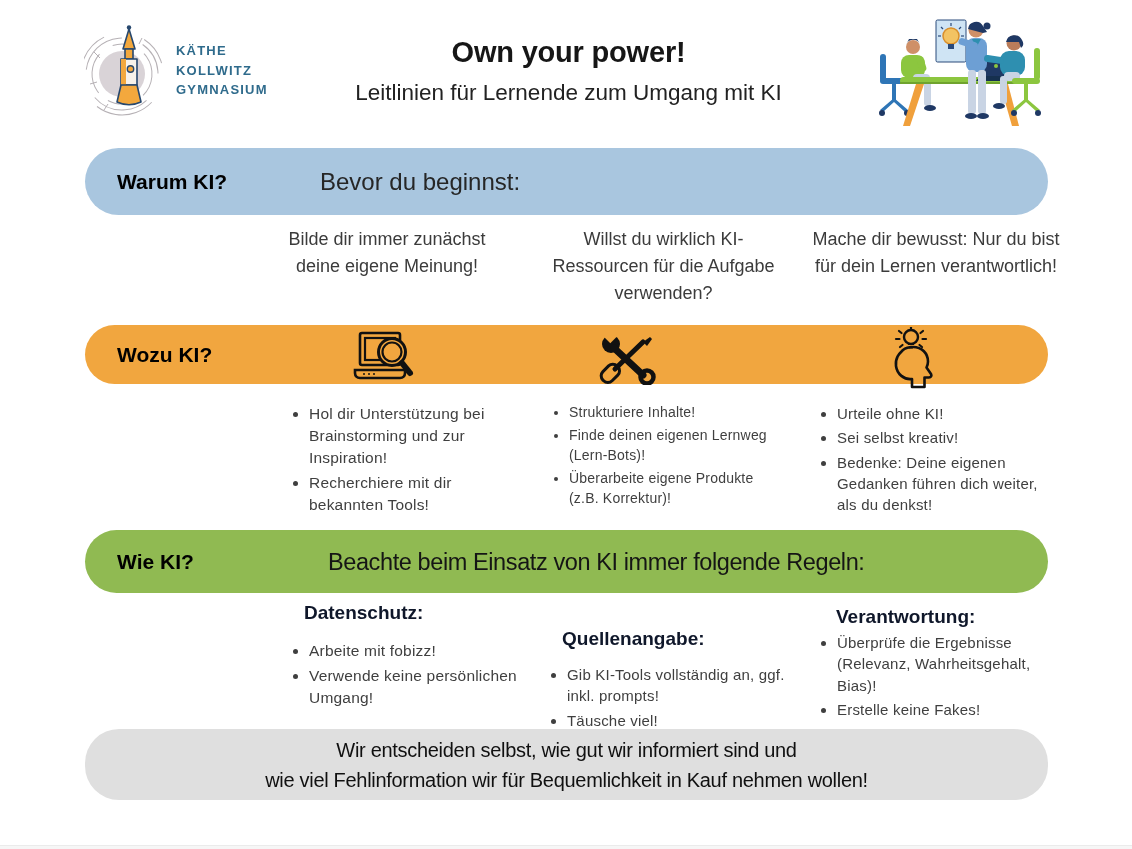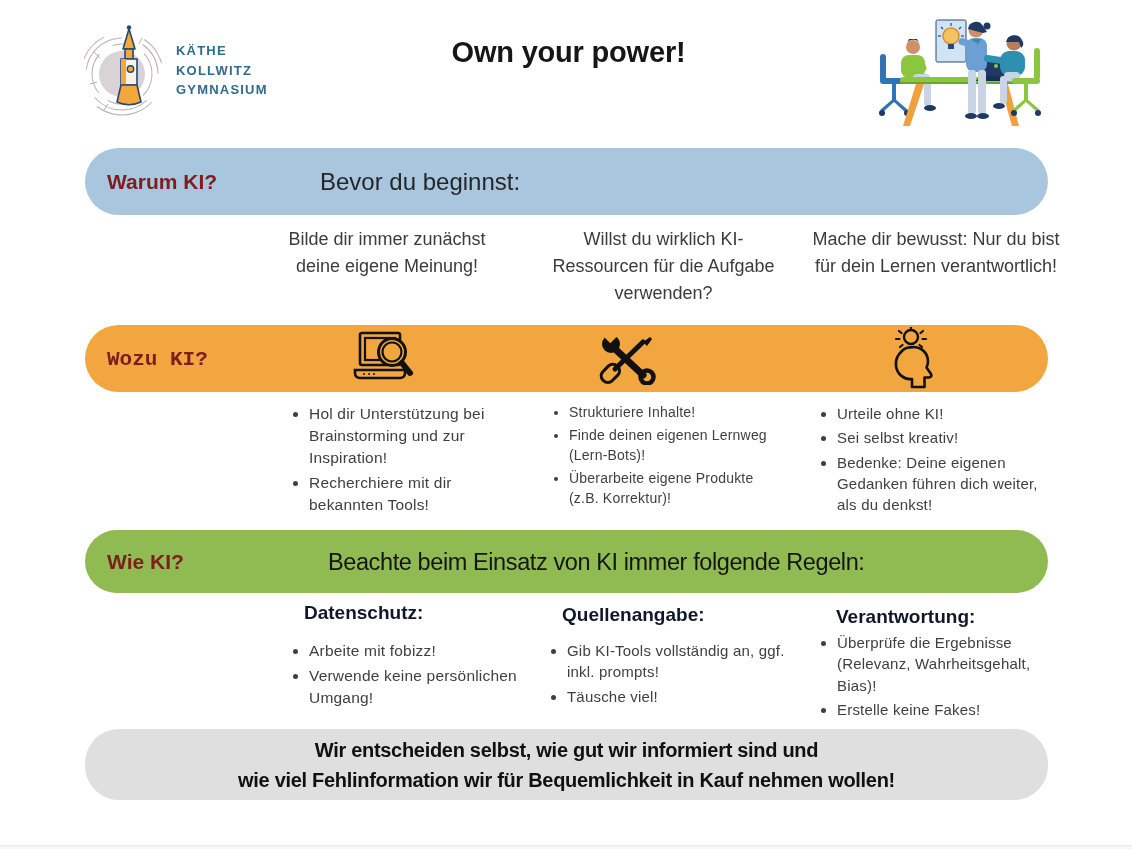--- a/index.html
+++ b/index.html
@@ -18,25 +18,25 @@
   .title-wrap { position:absolute; left:296px; top:36px; width:545px; text-align:center; }
   .title-wrap h1 { font-size:29px; font-weight:700; color:#161616; letter-spacing:-0.2px; }
   .title-wrap .subtitle { margin-top:11px; font-size:22.5px; font-weight:400; color:#222; }
   .illustration { position:absolute; left:872px; top:14px; width:178px; height:118px; }
 
   
   .band {
     position:absolute; left:85px; width:963px; border-radius:34px;
   }
   .band-blue   { top:148px; height:67px; }
-  .band-orange { top:325px; height:67px;font-family:Liberation Mono, monospace; }
+  .band-orange { top:325px; height:59px; }
   .band-green  { top:530px; height:63px; }
   .band-label {
-    position:absolute; left:22px; top:50%; transform:translateY(-50%);
-    font-size:21px; font-weight:700; color:#7f1d1d;
+    position:absolute; left:32px; top:50%; transform:translateY(-50%);
+    font-size:21px; font-weight:700; color:#000000;
   }
   .band-text-blue {
     position:absolute; left:235px; top:50%; transform:translateY(-50%);
     font-size:24px; color:#262626;
   }
   .band-text-green {
     position:absolute; left:243px; top:50%; transform:translateY(-50%);
     font-size:23.5px; color:#151515; letter-spacing:-0.4px;
   }
   .band-icon { position:absolute; }
@@ -61,33 +61,33 @@
   .r2c2 { left:550px; width:220px; font-size:14px; }
   .r2c3 { left:818px; width:232px; font-size:15px; }
 
   
   .row3-col { position:absolute; }
   .r3c1 { left:290px; top:602px; width:230px; }
   .r3c2 { left:548px; top:604px; width:238px; }
   .r3c3 { left:818px; top:606px; width:242px; }
   .rule-heading { font-size:19px; font-weight:700; color:#0f172a; margin-left:14px; }
   .r3c1 .rule-heading { margin-bottom:16px; }
-  .r3c2 .rule-heading { margin-bottom:14px; }
+  .r3c2 .rule-heading { margin-bottom:14px;margin-top:24px; }
   .r3c3 .rule-heading { margin-left:18px; margin-bottom:4px; }
   .r3c1 ul.bullets { font-size:15.5px; }
   .r3c2 ul.bullets { font-size:15px; }
   .r3c3 ul.bullets { font-size:15px; }
 
   
   .footer-band {
     position:absolute; left:85px; top:729px; width:963px; height:71px; border-radius:34px;
     display:flex; flex-direction:column; justify-content:center; align-items:center;
   }
   .footer-band .line {
-    font-size:20px; font-weight:700; color:#101010; line-height:1.5; letter-spacing:-0.3px;
+    font-size:20px; font-weight:400; color:#101010; line-height:1.5; letter-spacing:-0.3px;
   }
   .bottom-strip {
     position:absolute; left:0; top:845px; width:100%; height:4px;
     background:#f6f6f6; border-top:1px solid #ebebeb;
   }
 </style>
 </head>
 <body>
 
 <div class="page">
@@ -115,20 +115,21 @@
   </svg>
 
   <div class="logo-text">
     <div>KÄTHE</div>
     <div>KOLLWITZ</div>
     <div>GYMNASIUM</div>
   </div>
 
   <div class="title-wrap">
     <h1>Own your power!</h1>
+    <div class="subtitle">Leitlinien für Lernende zum Umgang mit KI</div>
   </div>
 
   <svg class="illustration" viewBox="0 0 178 118">
 
     <rect x="64" y="6" width="30" height="42" rx="1.5" fill="#cfe4f4" stroke="#2a4a7a" stroke-width="1"></rect>
     <circle cx="79" cy="22" r="8" fill="#f3c363" stroke="#d98f2b" stroke-width="1.5"></circle>
     <rect x="76" y="30" width="6" height="5" fill="#2a4a7a"></rect>
     <g stroke="#2a4a7a" stroke-width="1.2">
       <line x1="79" y1="9" x2="79" y2="12"></line>
         <line x1="69" y1="13" x2="71" y2="15"></line>

